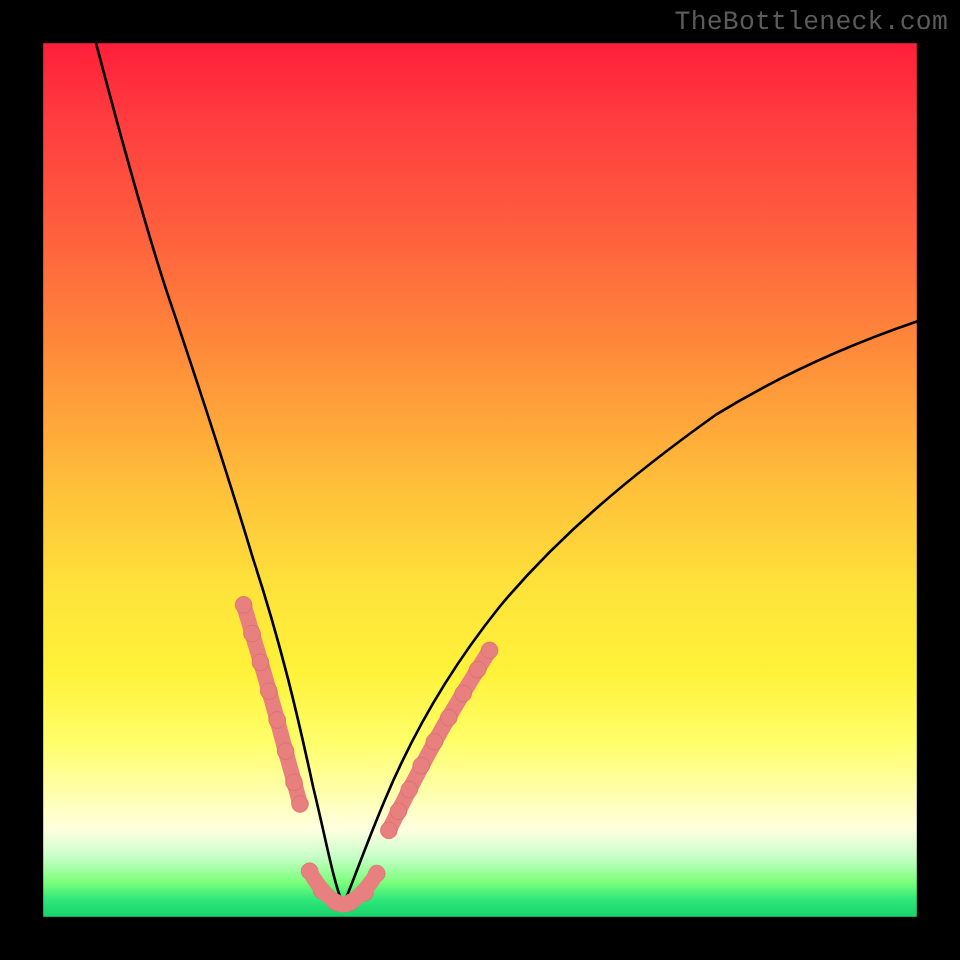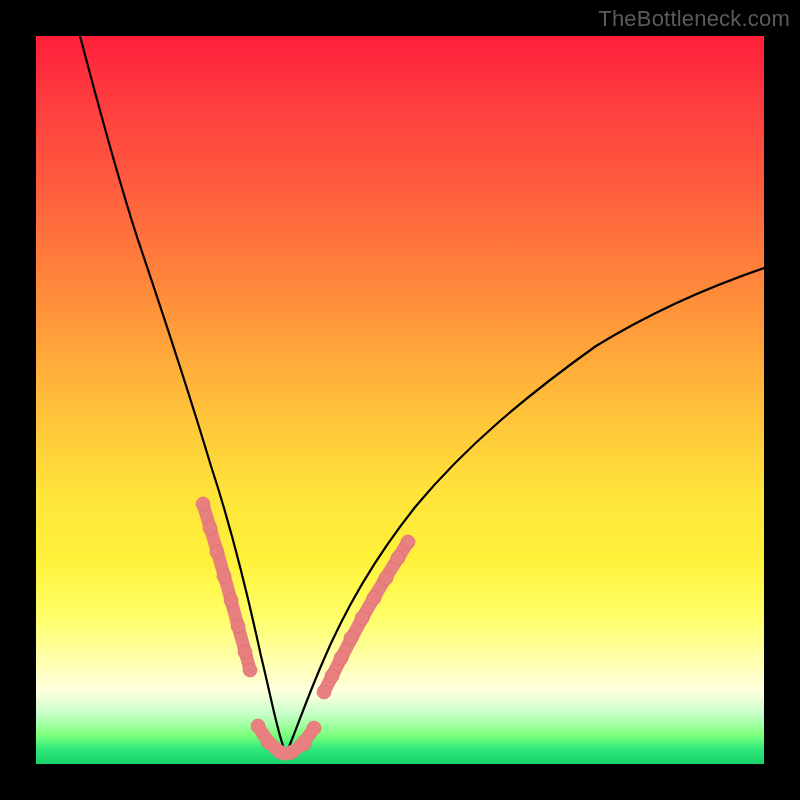--- a/index.html
+++ b/index.html
@@ -11,20 +11,21 @@
     overflow: hidden;
     font-family: Arial, Helvetica, sans-serif;
   }
   .frame {
     position: absolute;
     left: 0;
     top: 0;
     width: 800px;
     height: 800px;
     background: #000;
+    font-family: Liberation Mono, monospace;
   }
   .plot-area {
     position: absolute;
     left: 36px;
     top: 36px;
     width: 728px;
     height: 728px;
     
     background: linear-gradient(
       to bottom,

